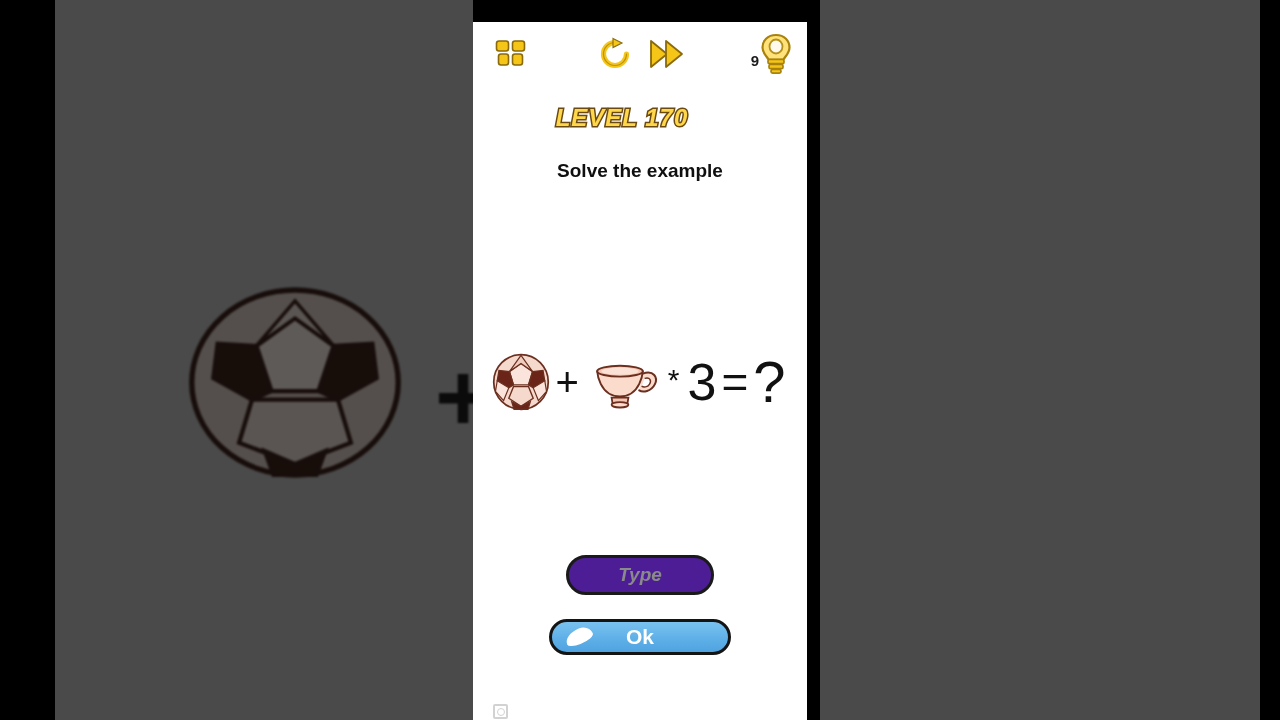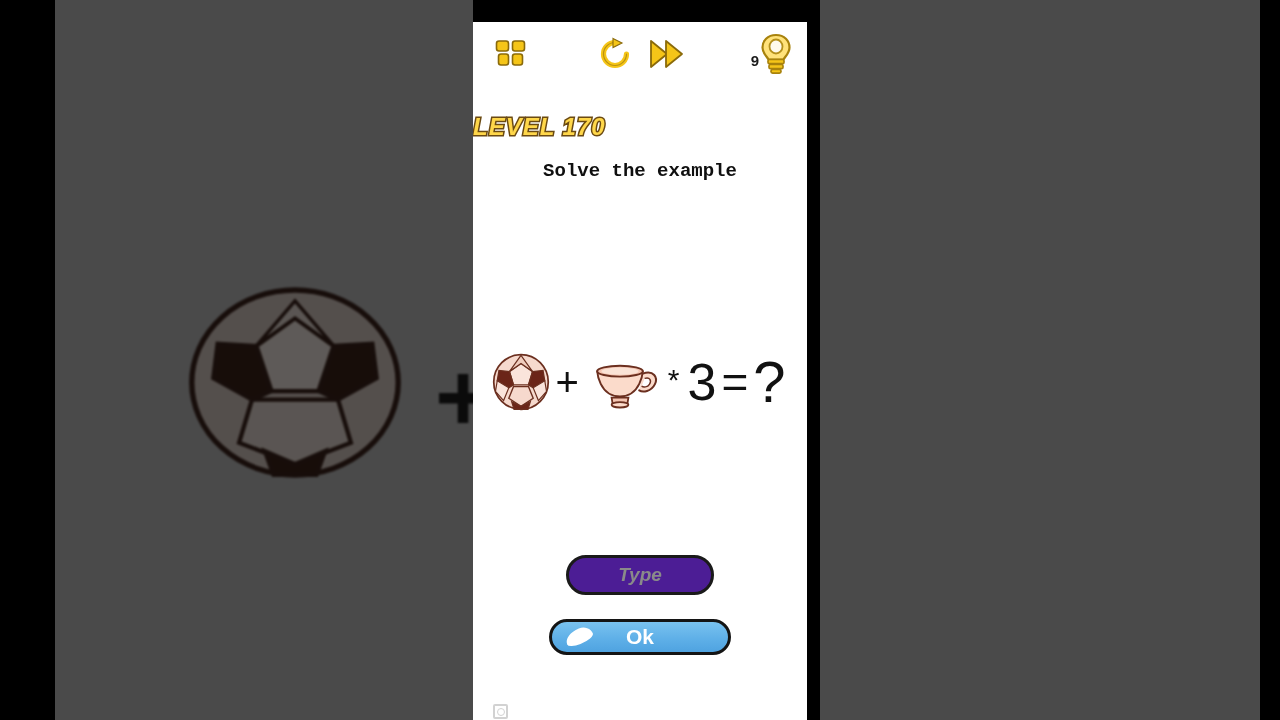--- a/index.html
+++ b/index.html
@@ -72,40 +72,40 @@
     text-align: right;
     font-size: 15px; font-weight: 700;
     color: #1a1a1a;
     font-family: "Liberation Sans", sans-serif;
   }
 
   
   #level {
     position: absolute;
     left: 0; top: 82px; width: 298px;
+    text-align: center;
     font-size: 24px;
     font-weight: 700;
     font-style: italic;
     letter-spacing: 1px;
     color: #FFD74A;
     -webkit-text-stroke: 3px #6b4a12;
     paint-order: stroke fill;
     font-family: "Liberation Sans", sans-serif;
-    margin-top: 9px;
   }
 
   
   #prompt {
     position: absolute;
     left: 0; top: 138px; width: 334px;
     text-align: center;
     font-size: 19px;
     font-weight: 700;
     color: #0f0f0f;
-    font-family: Liberation Mono, monospace;
+    font-family: Liberation Sans, sans-serif;
   }
 
   
   #equation {
     position: absolute;
     left: 0; top: 310px; width: 334px;
     height: 100px;
     display: flex;
     align-items: center;
     justify-content: center;

